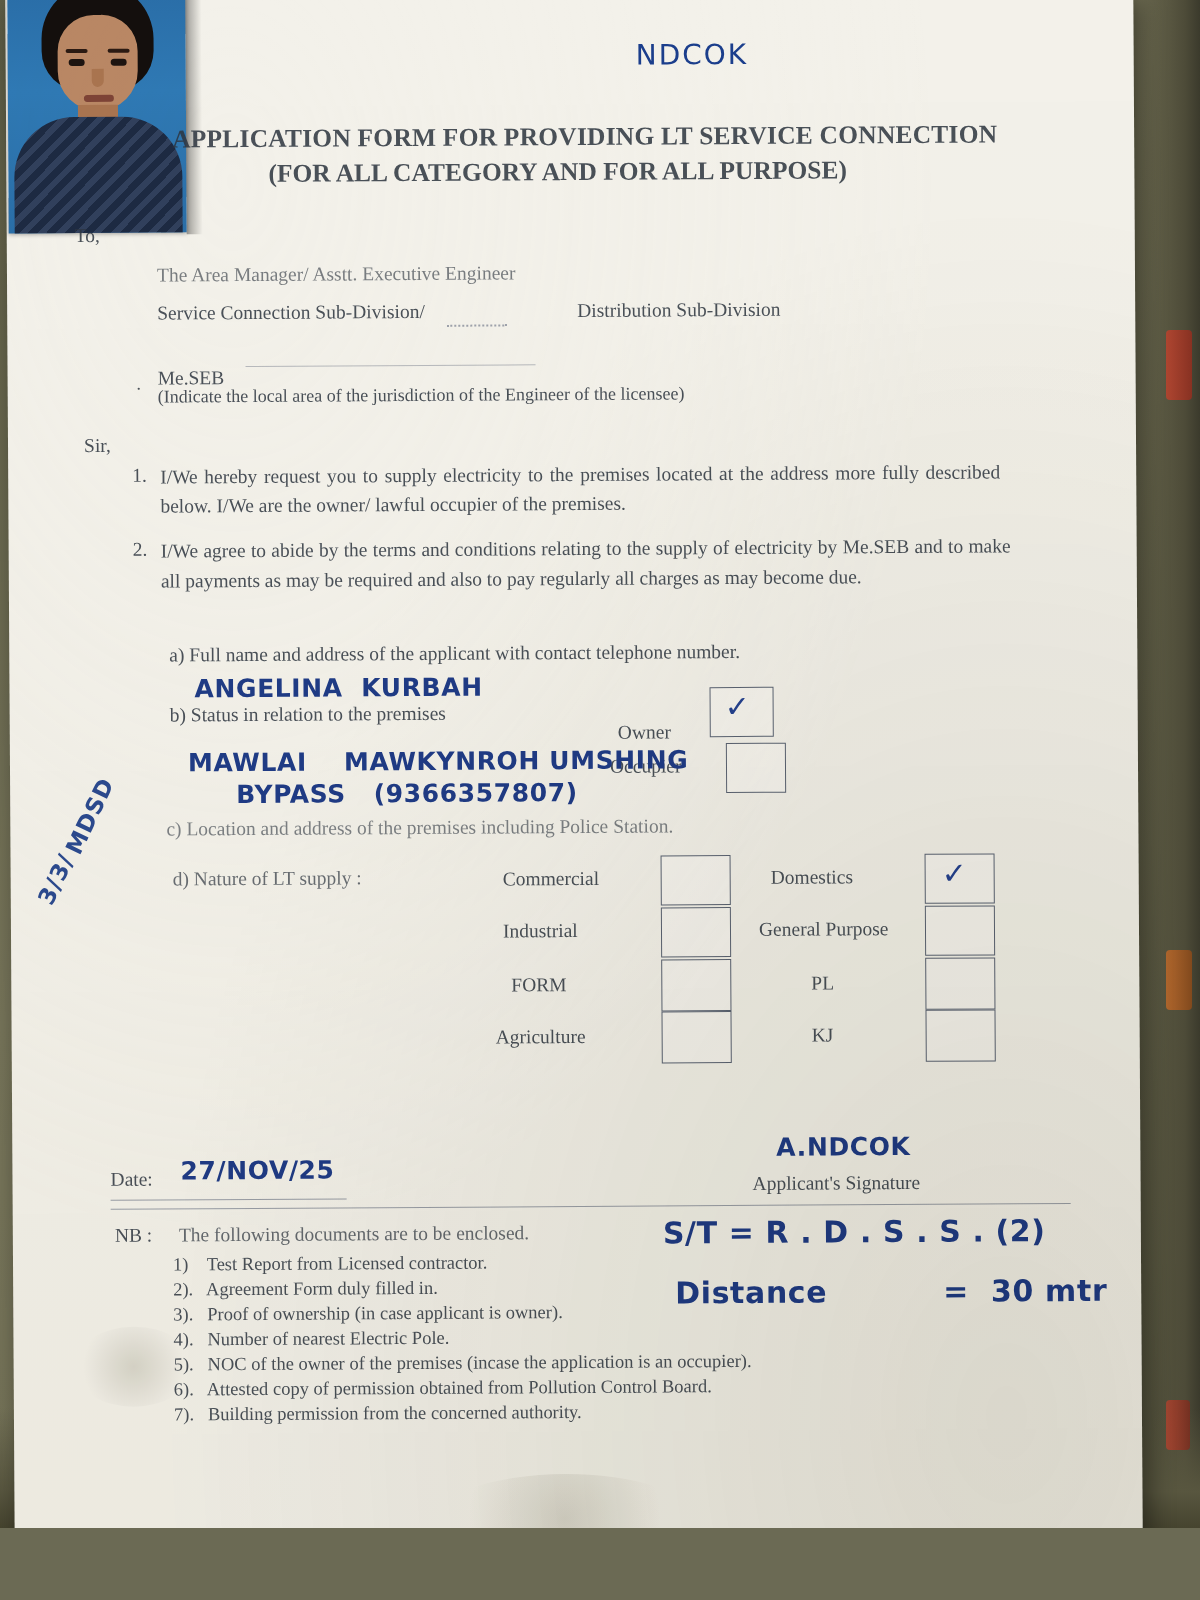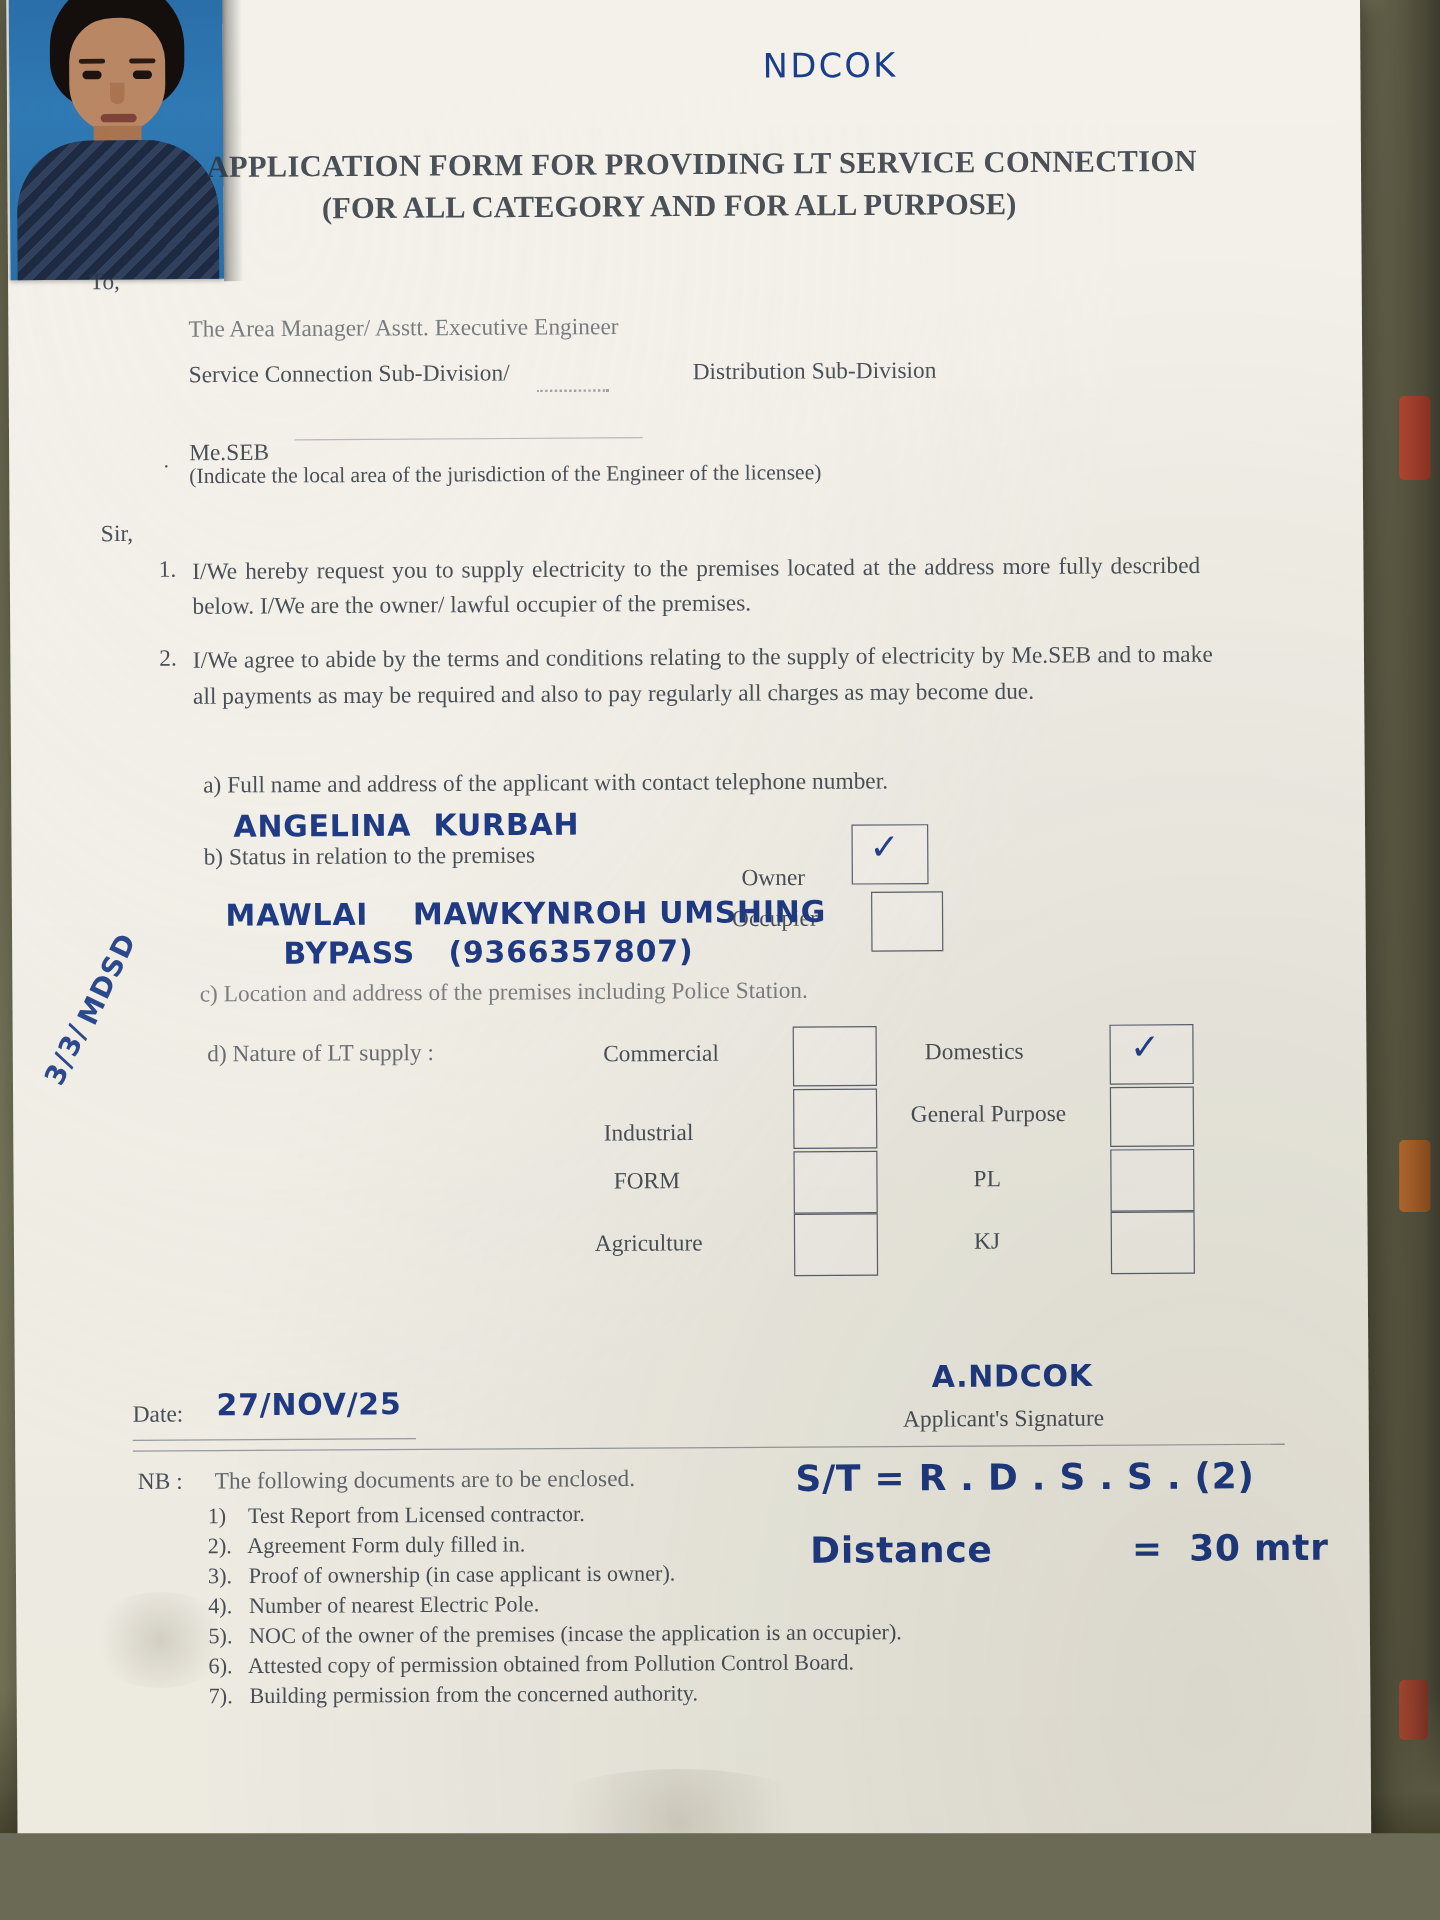--- a/index.html
+++ b/index.html
@@ -253,21 +253,21 @@
     <div class="t hand hand-lg" style="left:178px; top:752px;">MAWLAI    MAWKYNROH UMSHING</div>
     <div class="t hand hand-lg" style="left:226px; top:784px;">BYPASS   (9366357807)</div>
 
     <div class="t body-txt print" style="left:156px; top:822px; opacity:.6;">c) Location and address of the premises including Police Station.</div>
 
     <div class="t body-txt print" style="left:162px; top:872px; opacity:.7;">d) Nature of LT supply :</div>
 
     <div class="t body-txt print" style="left:492px; top:874px;">Commercial</div>
     <div class="box" style="left:650px; top:862px; width:68px; height:48px;"></div>
 
-    <div class="t body-txt print" style="left:492px; top:926px;margin-top:14px;">Industrial</div>
+    <div class="t body-txt print" style="left:492px; top:926px;">Industrial</div>
     <div class="box" style="left:650px; top:914px; width:68px; height:48px;"></div>
 
     <div class="t body-txt print" style="left:500px; top:980px;">FORM</div>
     <div class="box" style="left:650px; top:966px; width:68px; height:50px;"></div>
 
     <div class="t body-txt print" style="left:484px; top:1032px;">Agriculture</div>
     <div class="box" style="left:650px; top:1018px; width:68px; height:50px;"></div>
 
     <div class="t body-txt print" style="left:760px; top:874px;">Domestics</div>
     <div class="box" style="left:914px; top:862px; width:68px; height:48px;">

